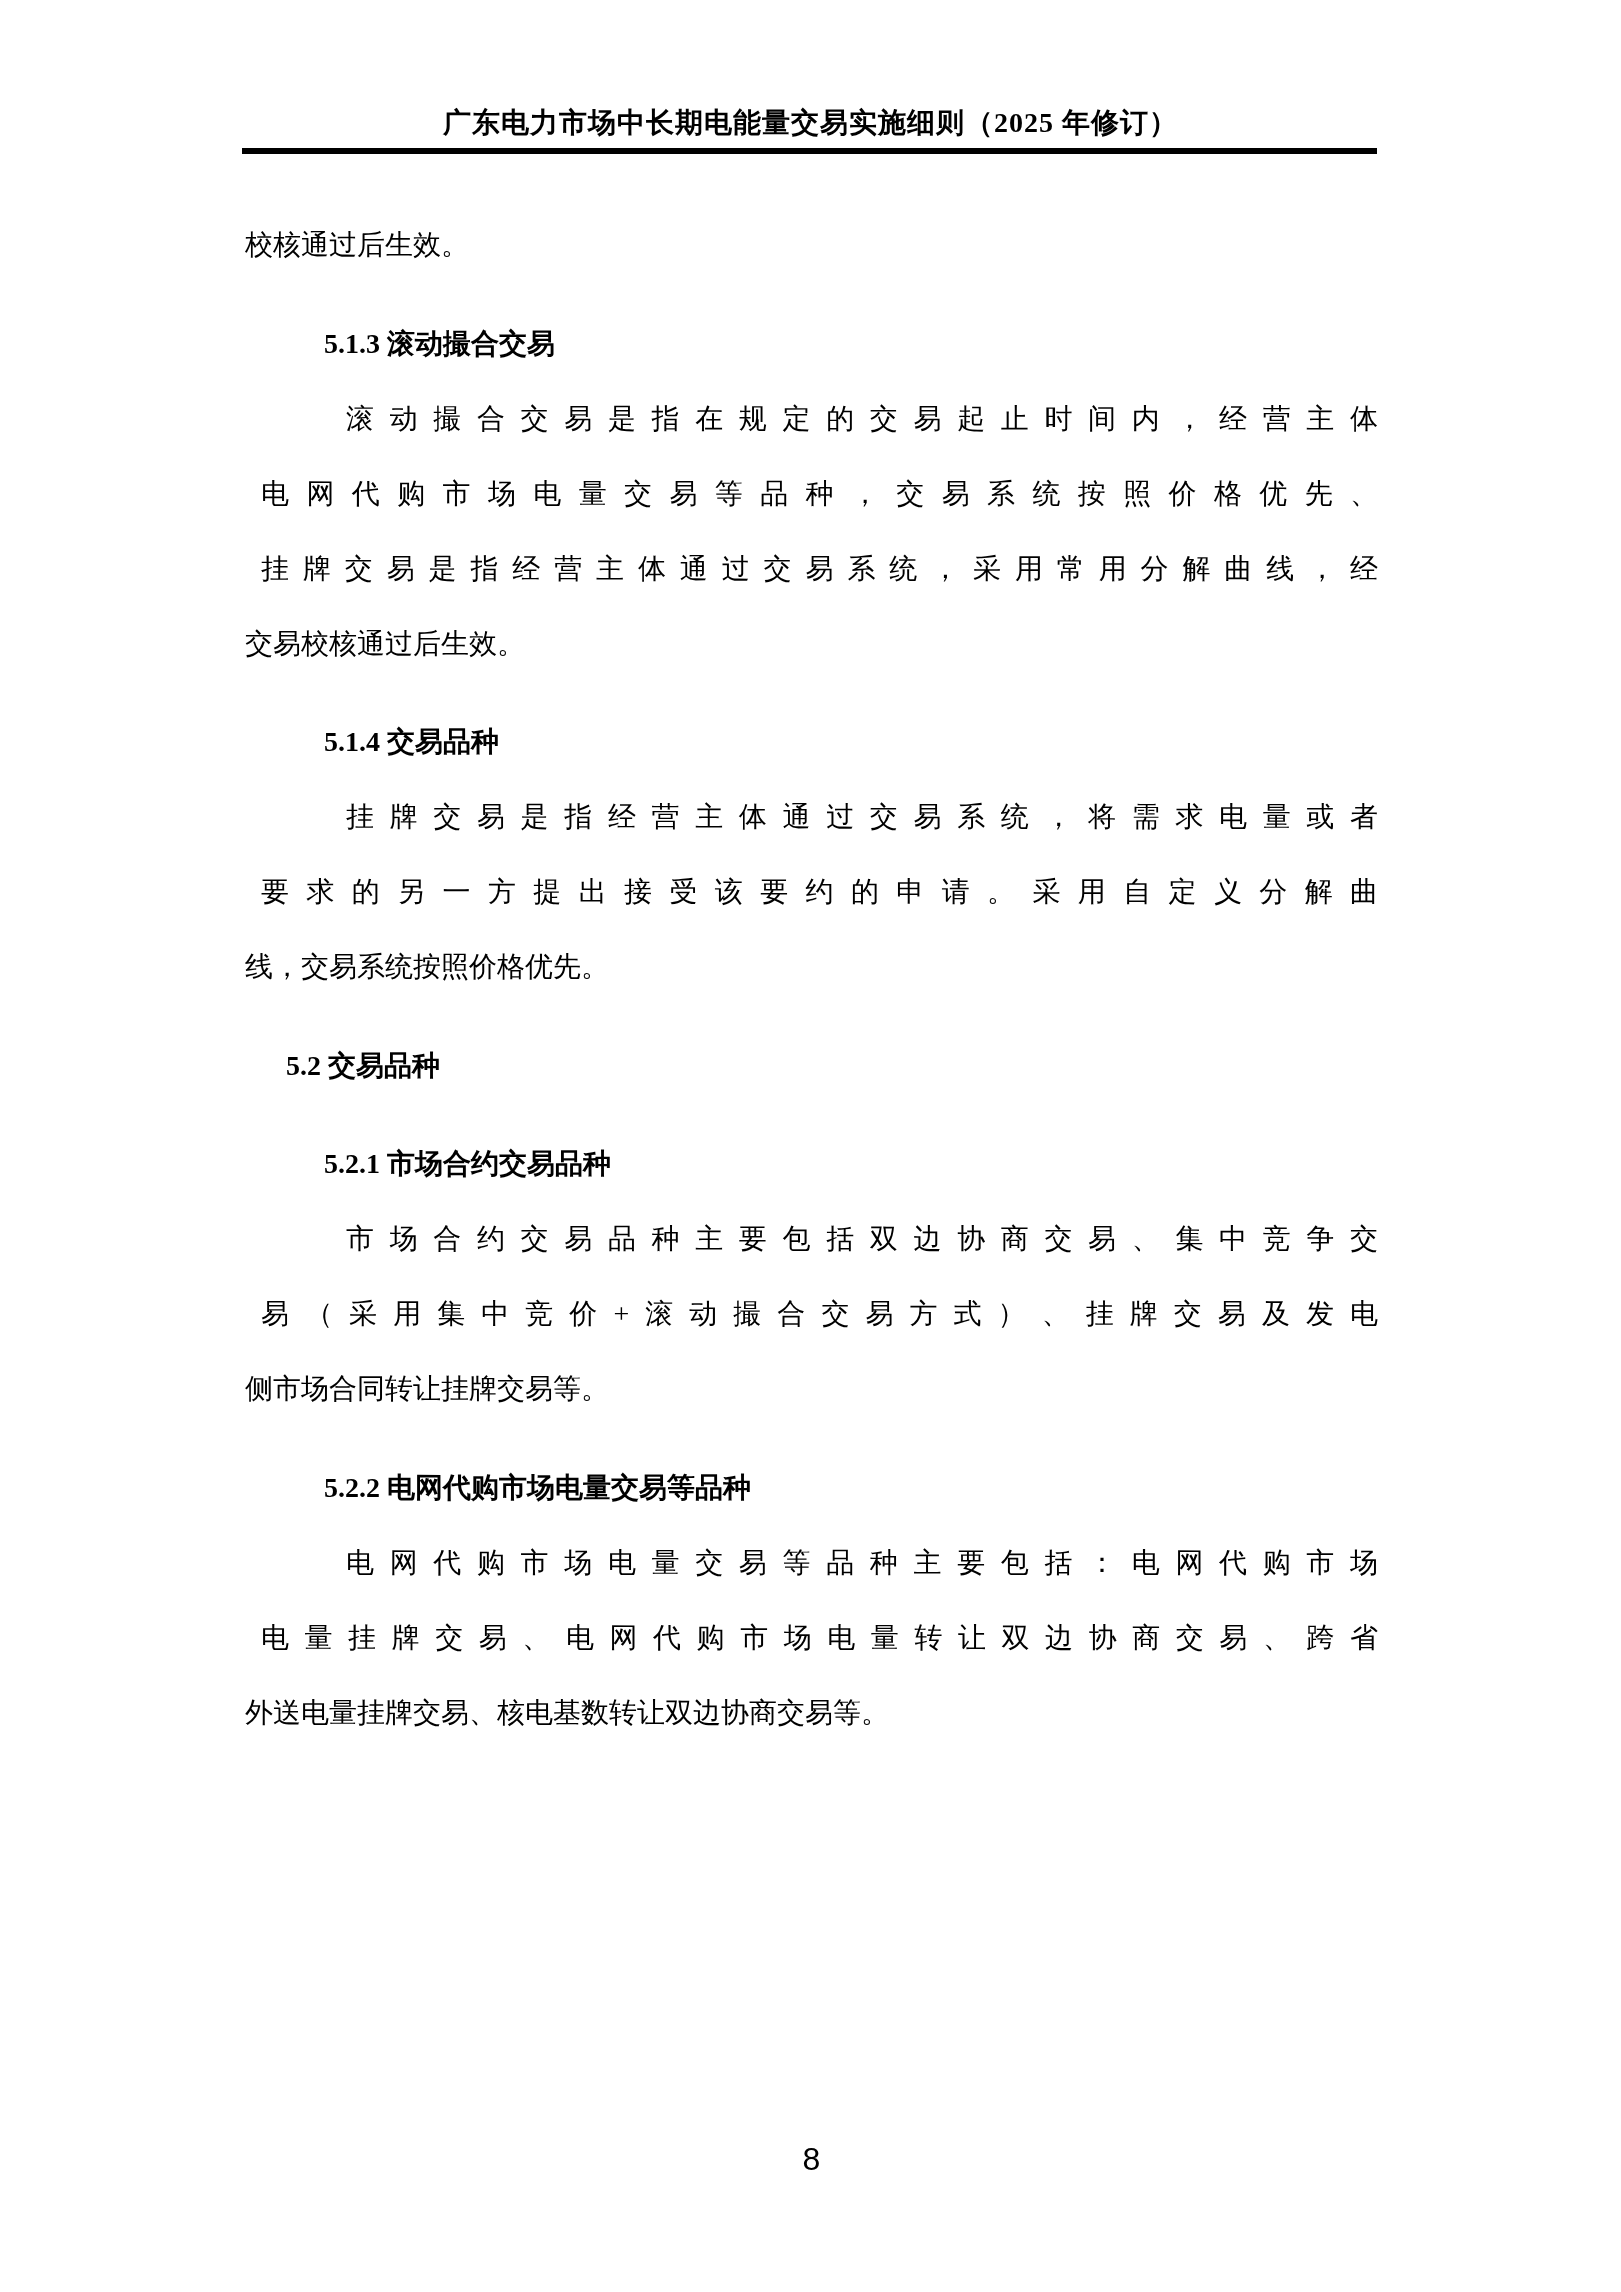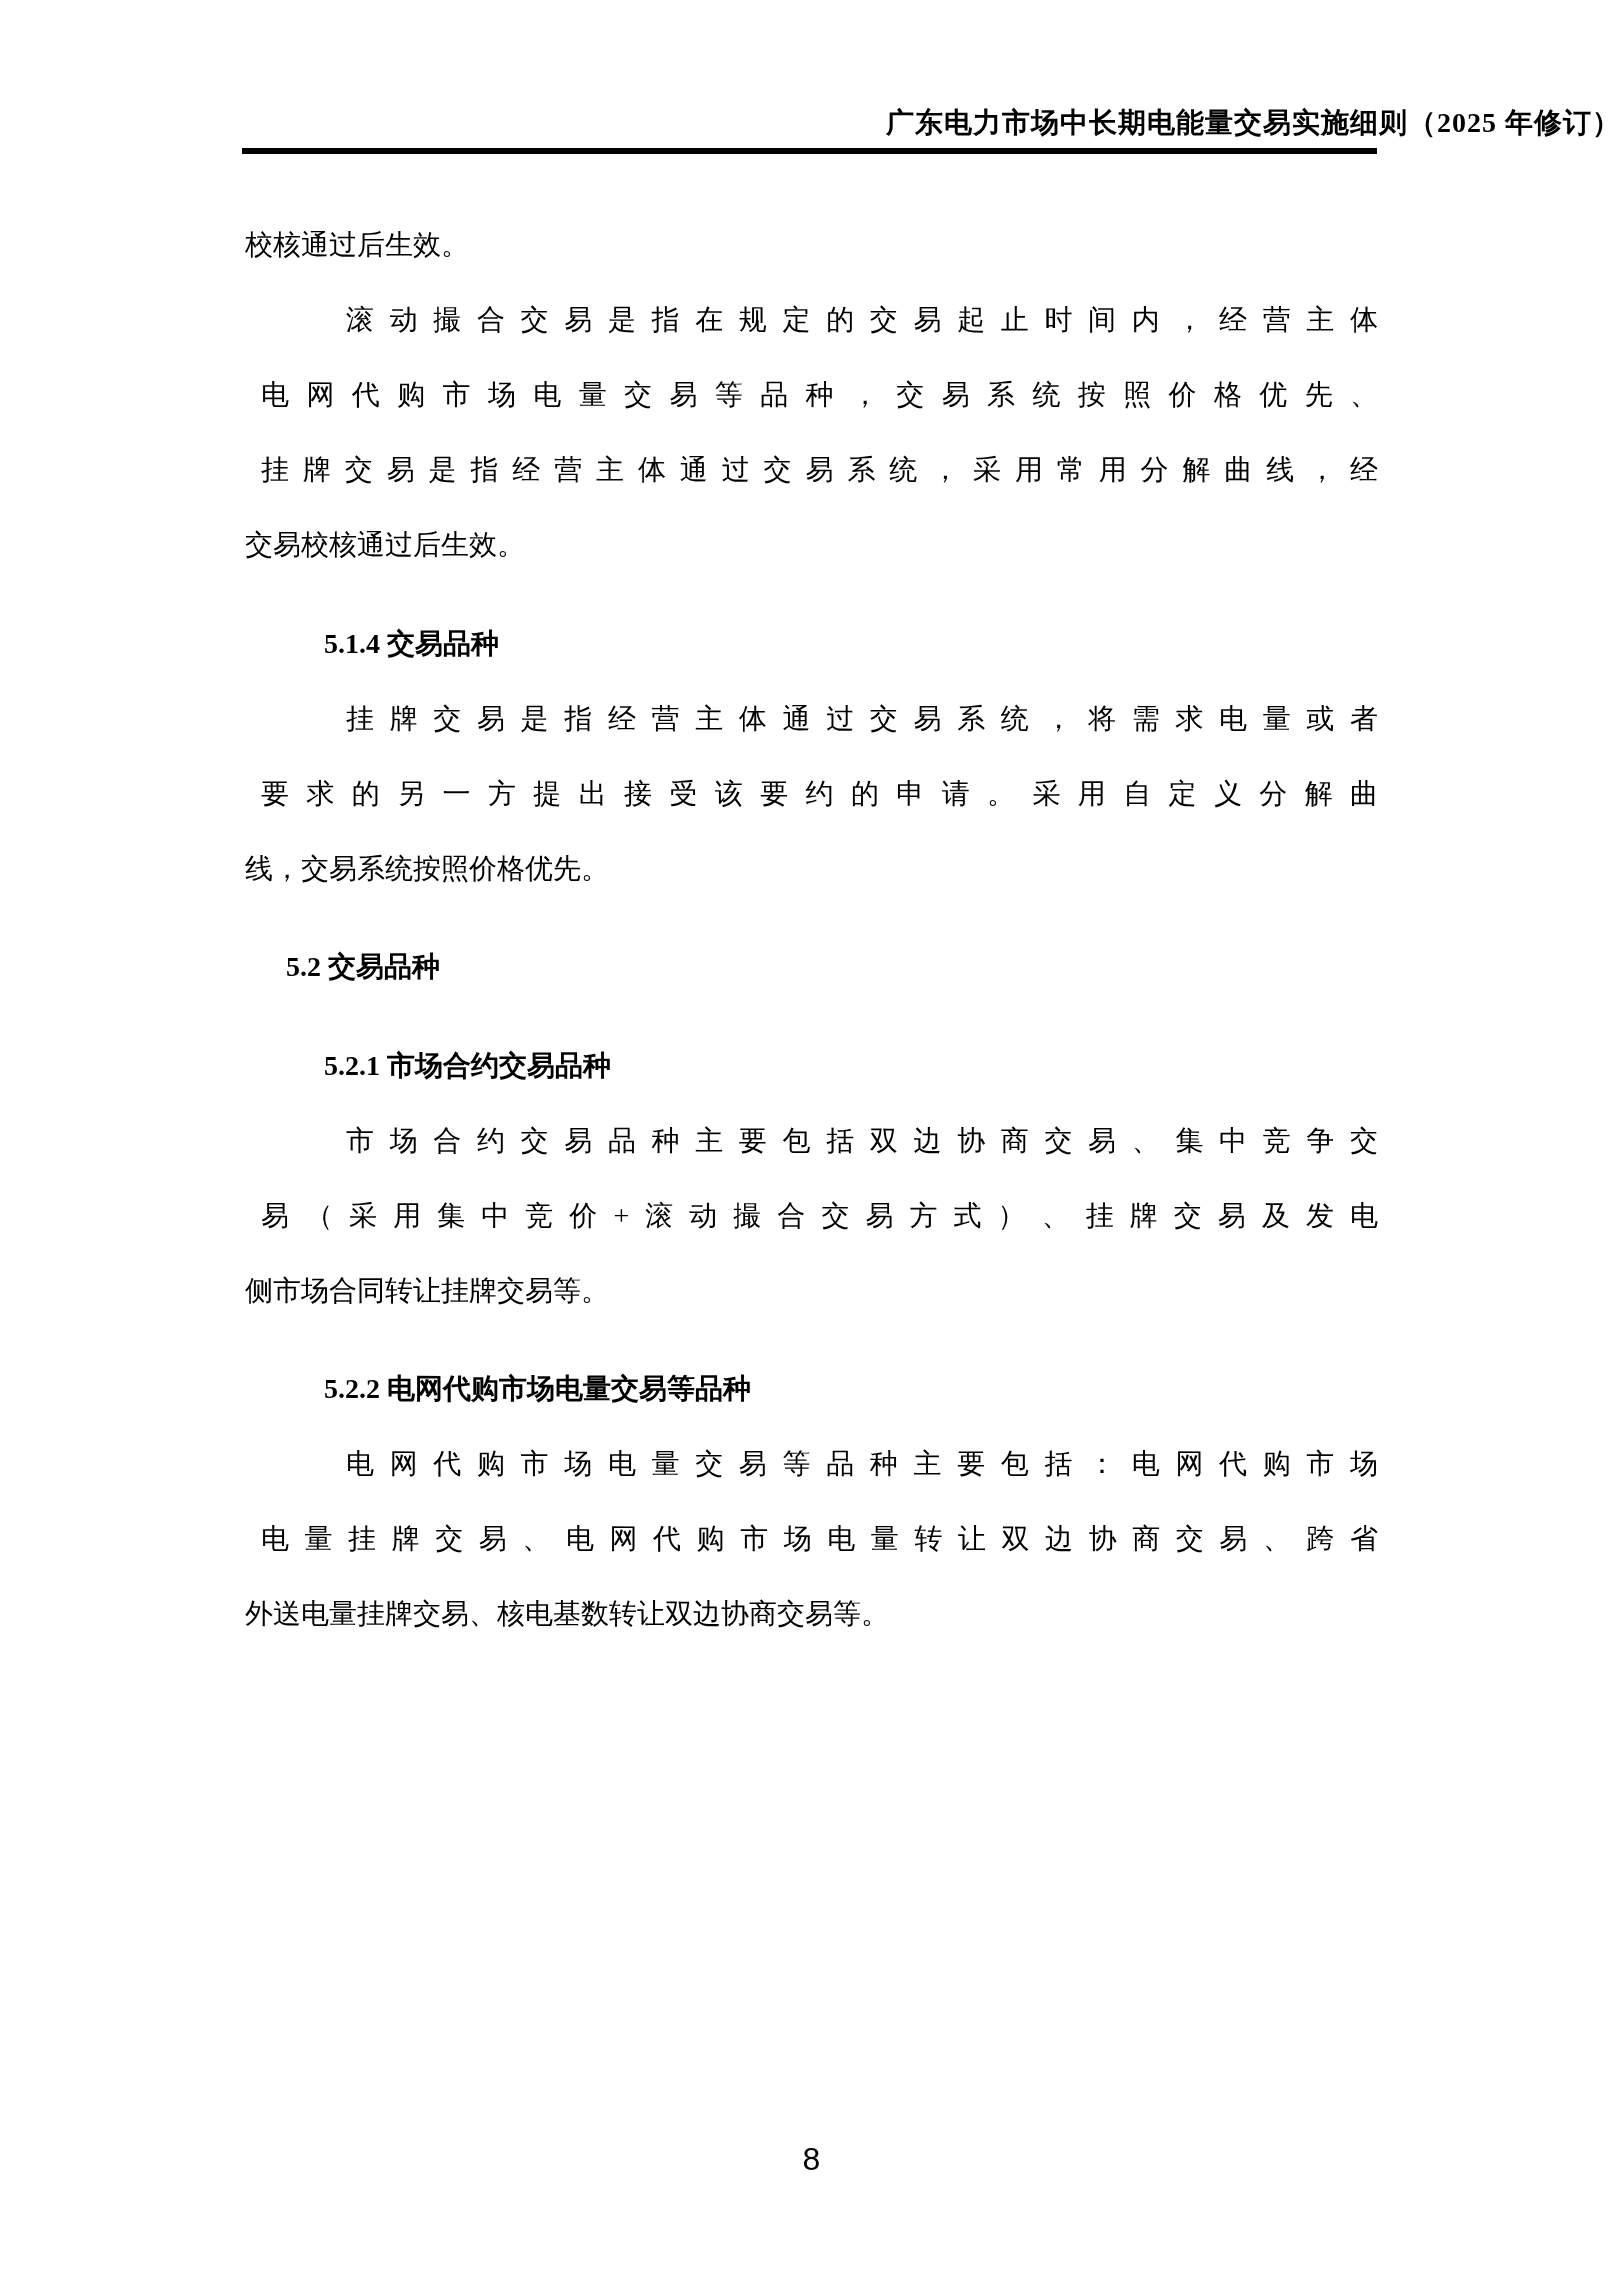--- a/index.html
+++ b/index.html
@@ -15,21 +15,21 @@
     background: #ffffff;
     overflow: hidden;
     color: #000000;
     font-family: "Liberation Serif", "DejaVu Serif", serif;
   }
   .header-title {
     position: absolute;
     top: 102px;
     left: 0;
     width: 100%;
-    text-align: right;
+    text-align: center;
     font-size: 28px;
     font-weight: bold;
     line-height: 41px;
     letter-spacing: 1px;
   }
   .header-rule {
     position: absolute;
     top: 148px;
     left: 242px;
     width: 1135px;
@@ -80,20 +80,21 @@
 </style>
 </head>
 <body>
 
 <div class="page">
   <div class="header-title">广东电力市场中长期电能量交易实施细则（2025 年修订）</div>
   <div class="header-rule"></div>
 
   <div class="content">
       <div class="bodyline lastline">校核通过后生效。</div>
+      <div class="heading level3">5.1.3 滚动撮合交易</div>
       <div class="bodyline fill indent">滚动撮合交易是指在规定的交易起止时间内，经营主体</div>
       <div class="bodyline fill">电网代购市场电量交易等品种，交易系统按照价格优先、</div>
       <div class="bodyline fill">挂牌交易是指经营主体通过交易系统，采用常用分解曲线，经</div>
       <div class="bodyline lastline">交易校核通过后生效。</div>
       <div class="heading level3">5.1.4 交易品种</div>
       <div class="bodyline fill indent">挂牌交易是指经营主体通过交易系统，将需求电量或者</div>
       <div class="bodyline fill">要求的另一方提出接受该要约的申请。采用自定义分解曲</div>
       <div class="bodyline lastline">线，交易系统按照价格优先。</div>
       <div class="heading level2">5.2 交易品种</div>
       <div class="heading level3">5.2.1 市场合约交易品种</div>

